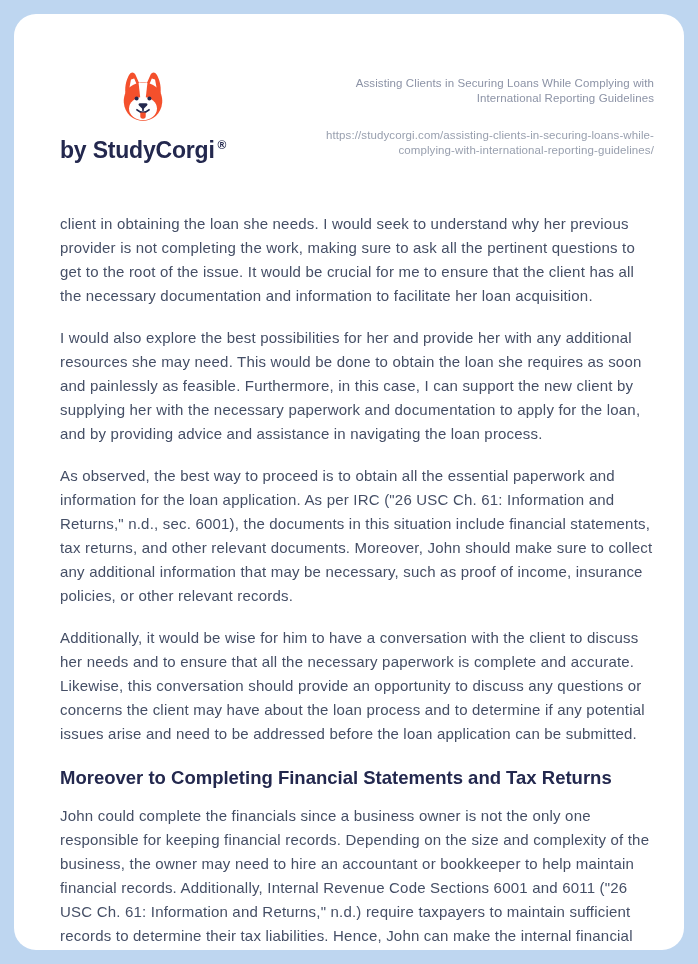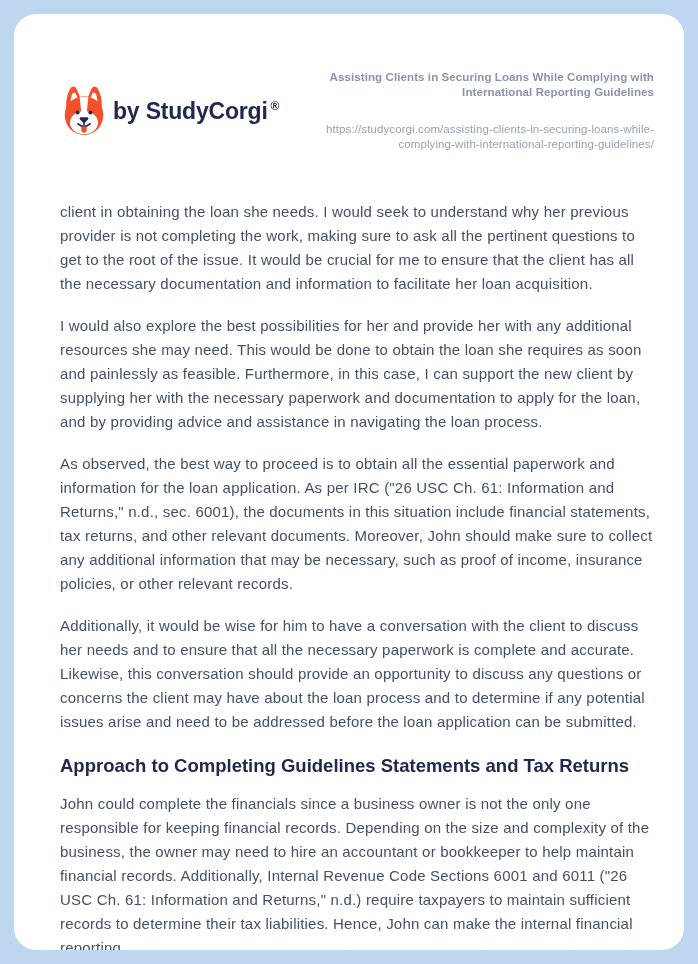--- a/index.html
+++ b/index.html
@@ -16,40 +16,40 @@
     background: #FFFFFF;
     border-radius: 22px;
     overflow: hidden;
   }
   .hdr {
     display: flex;
     justify-content: space-between;
     align-items: center;
     padding: 56px 30px 0 46px;
   }
-  .brand { display: flex; align-items: center; gap: 5px; }
+  .brand { display: flex; align-items: center; gap: 13px; flex-direction: column; }
   .logo { width: 48px; height: 54px; flex: 0 0 auto; }
   .brand-name {
     font-size: 23px;
     font-weight: bold;
     color: #23284E;
     letter-spacing: -0.2px;
     white-space: nowrap;
   }
   .brand-name .reg {
     font-size: 12px;
     font-weight: bold;
     vertical-align: 9px;
     margin-left: 3px;
     color: #23284E;
   }
   .meta { width: 355px; text-align: right; }
   .doc-title {
     font-size: 11.5px;
-    font-weight: bold;
+    font-weight: normal;
     color: #8C93A6;
     line-height: 15px;
     letter-spacing: 0.1px;
   }
   .doc-url {
     margin-top: 22px;
     font-size: 11.5px;
     color: #99A0AF;
     line-height: 15px;
     letter-spacing: 0.1px;
@@ -107,17 +107,17 @@
       <div class="doc-title">Assisting Clients in Securing Loans While Complying with International Reporting Guidelines</div>
       <div class="doc-url">https://studycorgi.com/assisting-clients-in-securing-loans-while-complying-with-international-reporting-guidelines/</div>
     </div>
   </header>
 
   <main class="content">
     <p class="para">client in obtaining the loan she needs. I would seek to understand why her previous provider is not completing the work, making sure to ask all the pertinent questions to get to the root of the issue. It would be crucial for me to ensure that the client has all the necessary documentation and information to facilitate her loan acquisition.</p>
     <p class="para">I would also explore the best possibilities for her and provide her with any additional resources she may need. This would be done to obtain the loan she requires as soon and painlessly as feasible. Furthermore, in this case, I can support the new client by supplying her with the necessary paperwork and documentation to apply for the loan, and by providing advice and assistance in navigating the loan process.</p>
     <p class="para">As observed, the best way to proceed is to obtain all the essential paperwork and information for the loan application. As per IRC ("26 USC Ch. 61: Information and Returns," n.d., sec. 6001), the documents in this situation include financial statements, tax returns, and other relevant documents. Moreover, John should make sure to collect any additional information that may be necessary, such as proof of income, insurance policies, or other relevant records.</p>
     <p class="para">Additionally, it would be wise for him to have a conversation with the client to discuss her needs and to ensure that all the necessary paperwork is complete and accurate. Likewise, this conversation should provide an opportunity to discuss any questions or concerns the client may have about the loan process and to determine if any potential issues arise and need to be addressed before the loan application can be submitted.</p>
-    <h2 class="section-heading">Approach to Completing Guidelines Statements and Tax Returns</h2>
+    <h2 class="section-heading">Moreover to Completing Financial Statements and Tax Returns</h2>
     <p class="para">John could complete the financials since a business owner is not the only one responsible for keeping financial records. Depending on the size and complexity of the business, the owner may need to hire an accountant or bookkeeper to help maintain financial records. Additionally, Internal Revenue Code Sections 6001 and 6011 ("26 USC Ch. 61: Information and Returns," n.d.) require taxpayers to maintain sufficient records to determine their tax liabilities. Hence, John can make the internal financial reporting</p>
   </main>
 
 </div>
 
 </body></html>

